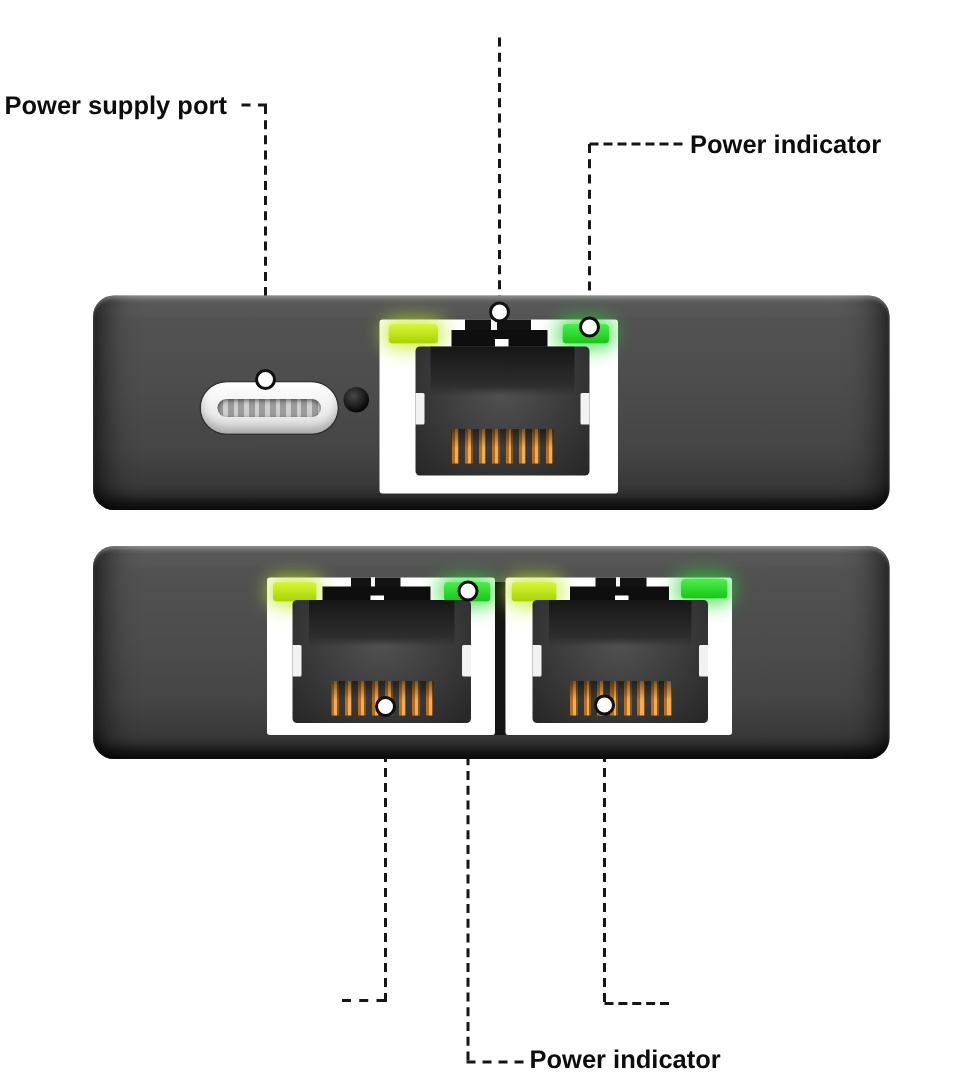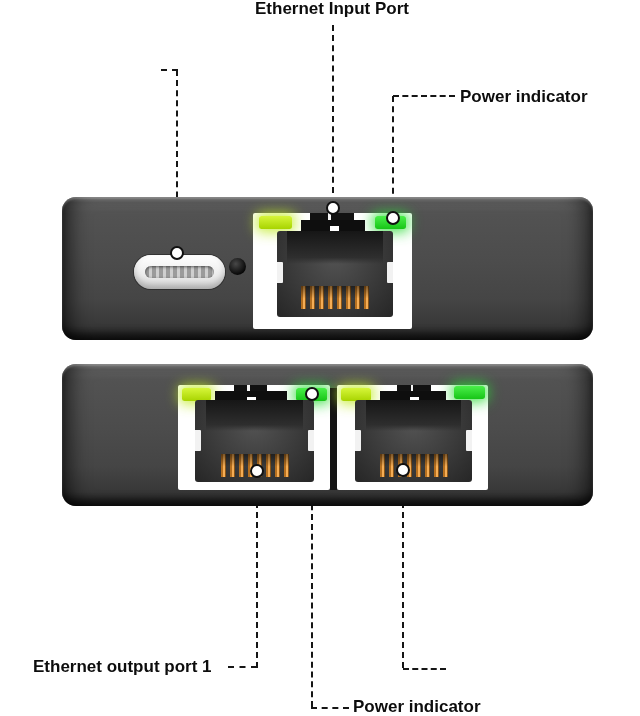--- a/index.html
+++ b/index.html
@@ -83,23 +83,22 @@
   .rj45-o2 .latch-teeth{left:60px;top:0;width:34px;}
   .rj45-o2 .latch-band{left:43px;top:6px;width:66px;}
   .rj45-o2 .cavity{left:18px;top:15px;width:117px;height:82px;}
   .rj45-o2 .pins{bottom:5px;}
 </style>
 </head>
 <body>
 
 <div id="canvas">
 
-  <div class="lbl" style="left:255px;top:0px;">Ethernet Input Port</div>
+  <div class="lbl" style="left:3px;top:62px;">Power supply port</div>
   <div class="lbl" style="left:460px;top:88px;">Power indicator</div>
-  <div class="lbl" style="left:33px;top:658px;">Ethernet output port 1</div>
   <div class="lbl" style="left:353px;top:698px;">Power indicator</div>
 
   <div class="vline" style="left:332px;top:25px;height:178px;"></div>
   <div class="hline" style="left:161px;top:69px;width:17px;"></div>
   <div class="vline" style="left:176px;top:70px;height:178px;"></div>
   <div class="hline" style="left:393px;top:95px;width:62px;"></div>
   <div class="vline" style="left:392px;top:96px;height:118px;"></div>
   <div class="vline" style="left:256px;top:472px;height:196px;"></div>
   <div class="hline" style="left:228px;top:666px;width:29px;"></div>
   <div class="vline" style="left:311px;top:396px;height:311px;"></div>

